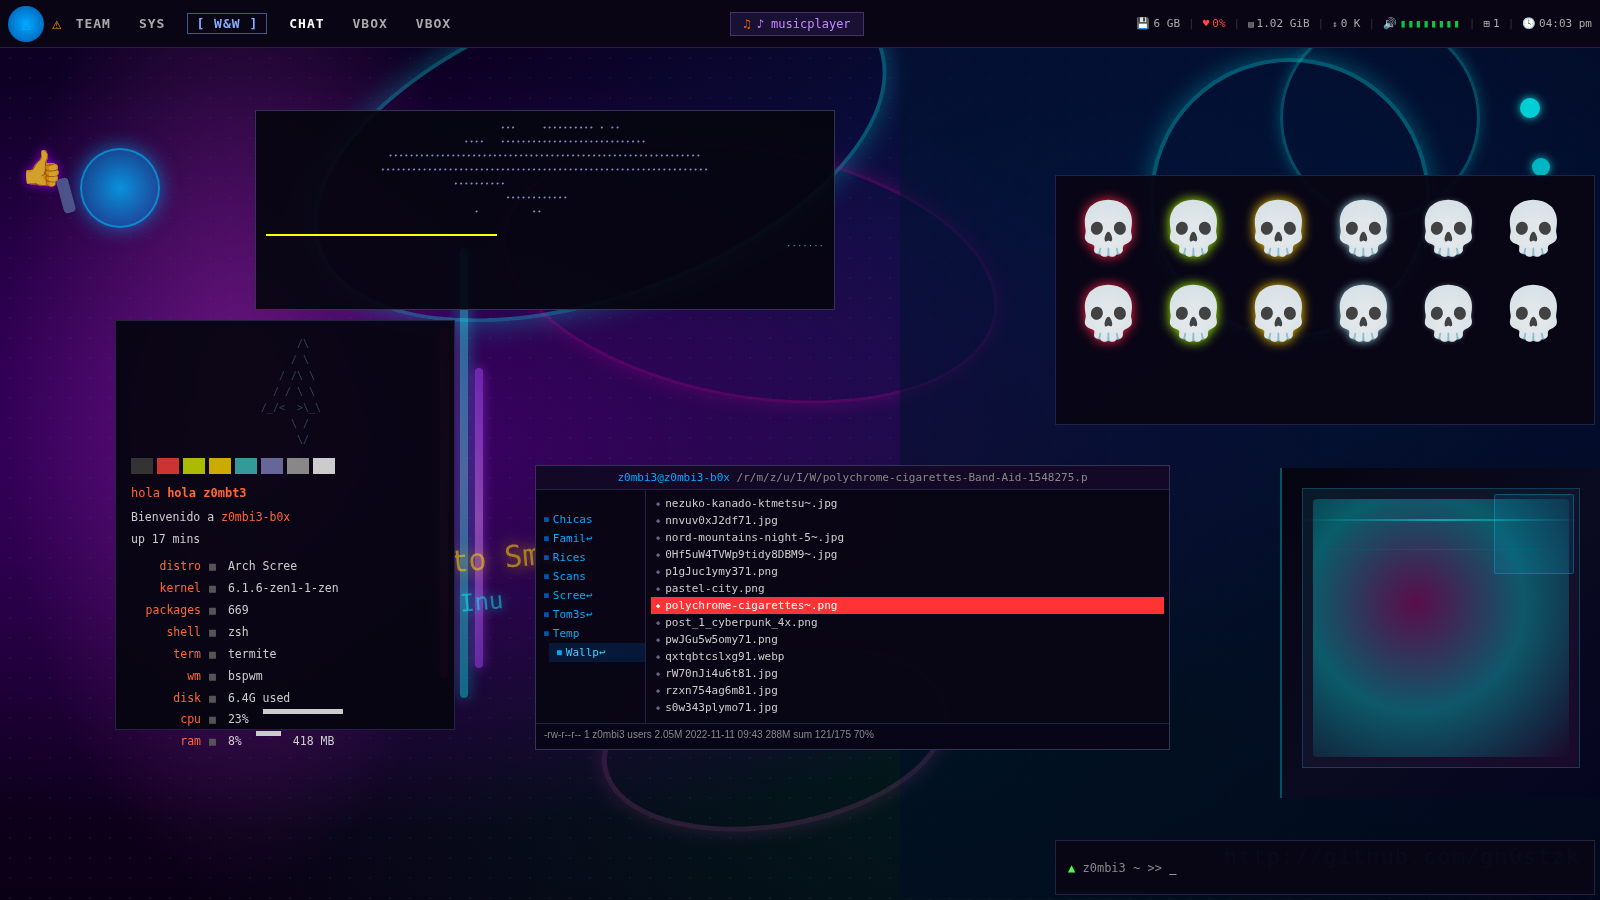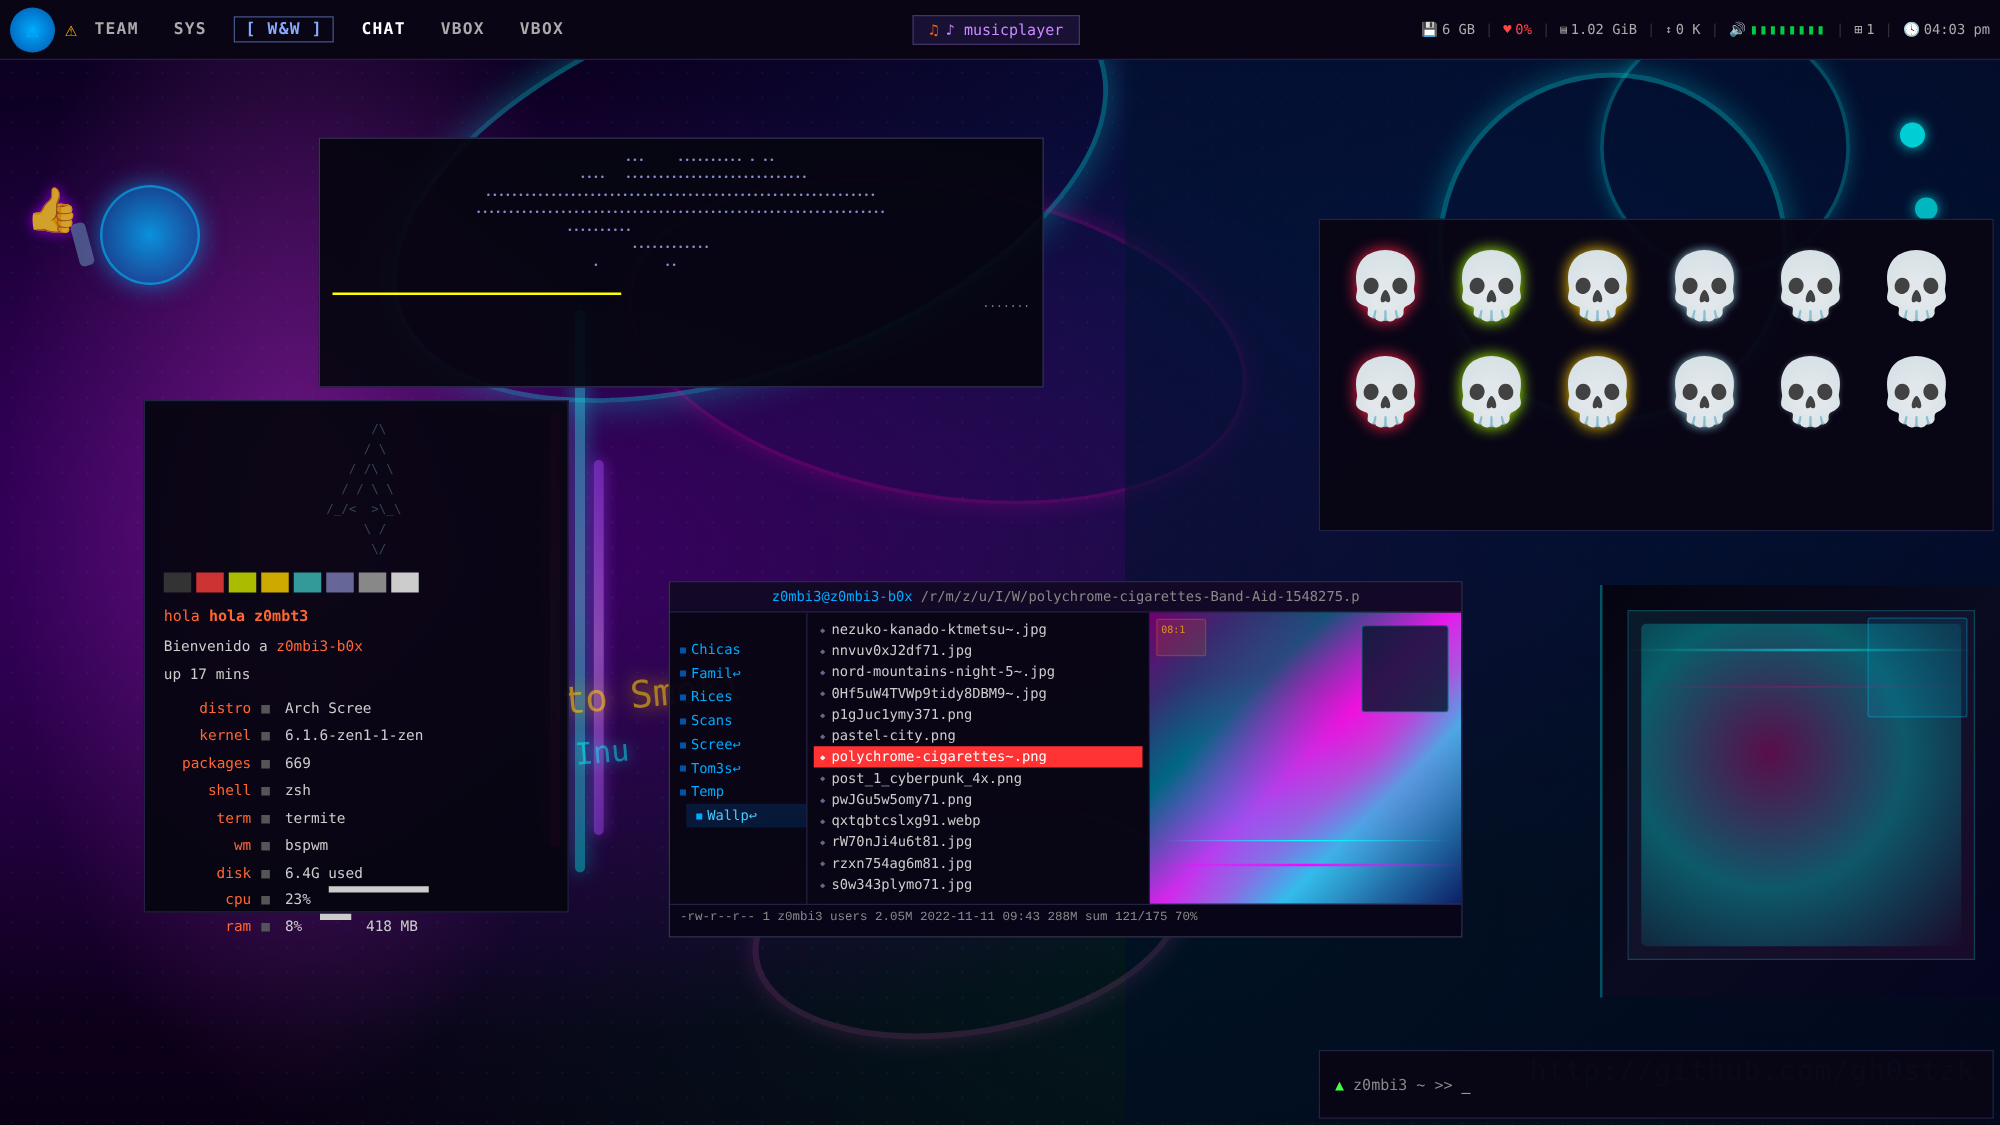--- a/index.html
+++ b/index.html
@@ -342,21 +342,21 @@
       overflow: hidden;
     }
 
     #fm-statusbar {
       height: 22px;
       background: rgba(10,5,25,0.95);
       border-top: 1px solid #222244;
       padding: 3px 8px;
       font-size: 10px;
       color: #888888;
-      font-family: Liberation Mono, monospace;
+      font-family: Liberation Sans, sans-serif;
       display: flex;
       align-items: center;
     }
 
     
     #github-text {
       position: absolute;
       bottom: 30px;
       right: 20px;
       color: rgba(0,200,255,0.5);
@@ -673,34 +673,20 @@
       <div class="fm-file">p1gJuc1ymy371.png</div>
       <div class="fm-file">pastel-city.png</div>
       <div class="fm-file selected">polychrome-cigarettes~.png</div>
       <div class="fm-file">post_1_cyberpunk_4x.png</div>
       <div class="fm-file">pwJGu5w5omy71.png</div>
       <div class="fm-file">qxtqbtcslxg91.webp</div>
       <div class="fm-file">rW70nJi4u6t81.jpg</div>
       <div class="fm-file">rzxn754ag6m81.jpg</div>
       <div class="fm-file">s0w343plymo71.jpg</div>
     </div>
-    <div id="fm-preview">
-      <div id="fm-preview-img">
-
-        <div style="position:absolute;inset:0;background:linear-gradient(135deg, #330033 0%, #001133 30%, #ff00ff 50%, #00ffff 70%, #110022 100%);opacity:0.7;"></div>
-        <div style="position:absolute;inset:0;background:radial-gradient(ellipse at 60% 40%, rgba(255,0,200,0.4), transparent 60%);"></div>
-        <div style="position:absolute;inset:0;background:radial-gradient(ellipse at 30% 70%, rgba(0,200,255,0.3), transparent 50%);"></div>
-
-        <div style="position:absolute;right:10px;top:10px;width:70px;height:70px;border-radius:3px;background:rgba(0,20,40,0.8);border:1px solid rgba(0,255,255,0.3);"></div>
-        <div style="position:absolute;left:5px;top:5px;width:40px;height:30px;background:rgba(255,100,0,0.15);border:1px solid rgba(255,100,0,0.3);border-radius:2px;font-size:8px;color:rgba(255,200,0,0.7);padding:3px;font-family:monospace;">08:1</div>
-
-        <div style="position:absolute;bottom:30px;left:0;right:0;height:2px;background:linear-gradient(90deg,transparent,#ff00ff,transparent);"></div>
-        <div style="position:absolute;bottom:50px;left:10px;right:10px;height:1px;background:linear-gradient(90deg,transparent,#00ffff,transparent);"></div>
-      </div>
-    </div>
   </div>
   <div id="fm-statusbar">
     <span>-rw-r--r--  1 z0mbi3 users  2.05M  2022-11-11  09:43    288M sum   121/175  70%</span>
   </div>
 </div>
 
 <div id="github-text">
   <span style="color:rgba(0,200,255,0.45);font-size:22px;text-shadow:0 0 10px rgba(0,200,255,0.3);">http://github.com/gh0stzk</span>
 </div>
 

